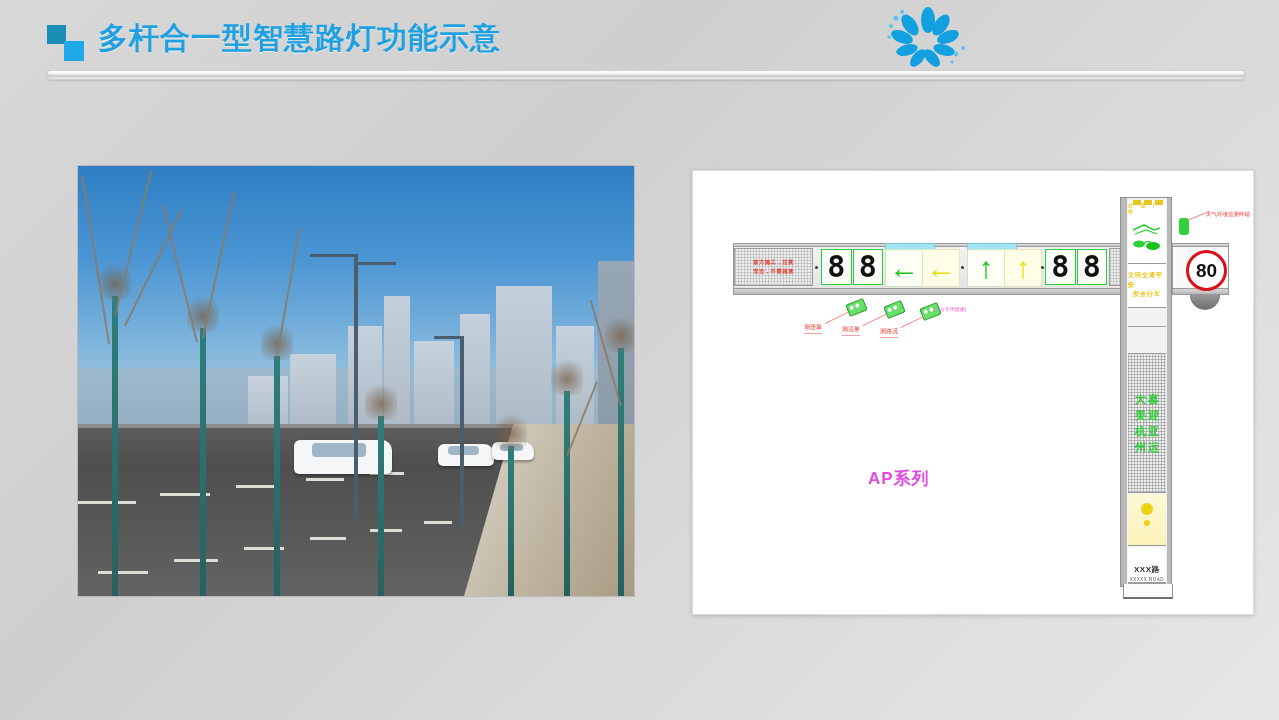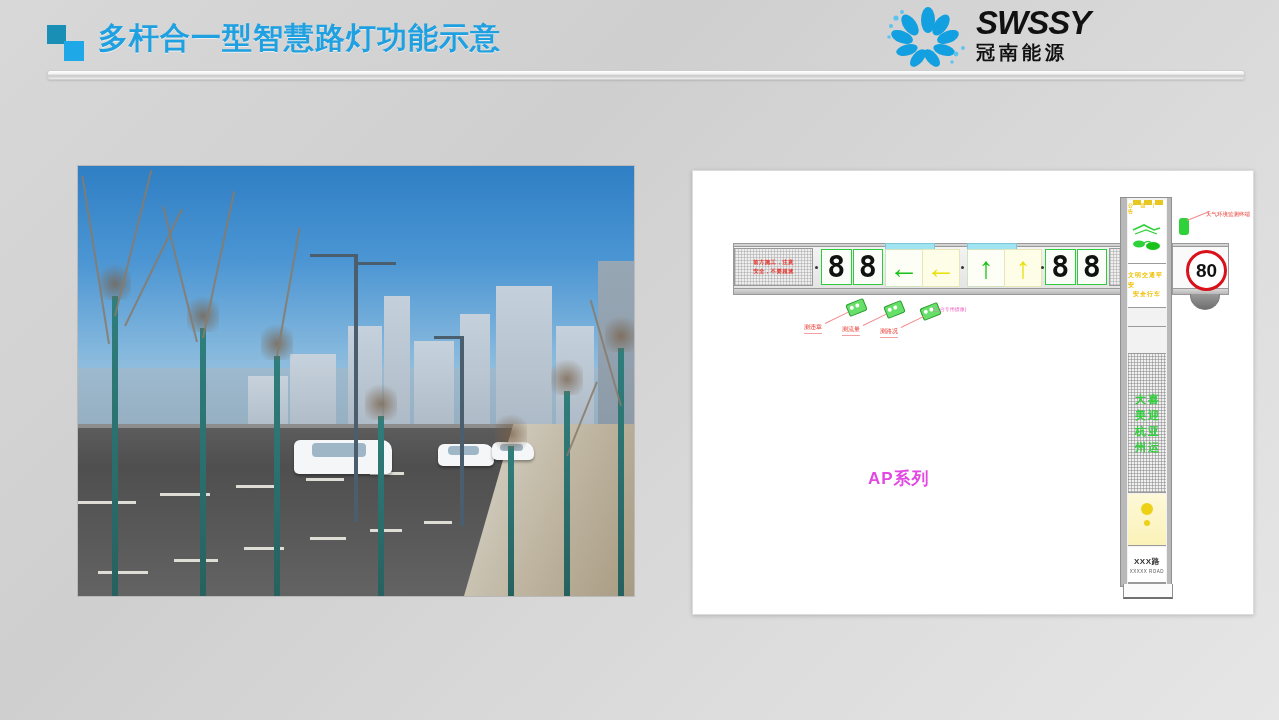--- a/index.html
+++ b/index.html
@@ -146,21 +146,21 @@
     display:flex;flex-direction:row-reverse;align-items:center;justify-content:center;gap:2px;}
   .vcol{display:flex;flex-direction:column;gap:5px;}
   .vchar{font-size:11px;font-weight:bold;color:#2fd23a;line-height:1;text-align:center;
     text-shadow:0 0 1px rgba(0,0,0,.15);}
   .pole-ad{position:absolute;left:7px;top:296px;width:38px;height:52px;
     background:linear-gradient(#fdf8d8,#fbf2b8);border-bottom:1px solid #9b9b9b;box-sizing:border-box;}
   .ad-i{position:absolute;left:50%;top:9px;margin-left:-6px;width:12px;height:12px;border-radius:50%;background:#ecd117;}
   .ad-i2{position:absolute;left:50%;top:26px;margin-left:-3px;width:6px;height:6px;border-radius:50%;background:#ecd117;}
   .pole-plate{position:absolute;left:7px;top:349px;width:38px;height:36px;background:#fff;
     border-bottom:1px solid #9b9b9b;box-sizing:border-box;
-    display:flex;flex-direction:column;align-items:center;justify-content:center;}
+    display:flex;flex-direction:column;align-items:center;justify-content:flex-end;}
   .plate-cn{font-size:8px;font-weight:bold;color:#333;letter-spacing:.5px;}
   .plate-en{font-size:4.5px;color:#555;letter-spacing:.5px;margin-top:2px;}
   .pole-base{position:absolute;left:2px;bottom:-13px;width:48px;height:13px;
     border-left:1px solid #8f8f8f;border-right:1px solid #8f8f8f;border-bottom:2px solid #6f6f6f;
     background:#fbfbfb;}
 
   
   .rarm{position:absolute;left:479px;top:75px;width:55px;height:42px;
     background:#fafafa;border:1px solid #9a9a9a;}
   .rarm-top{position:absolute;left:479px;top:72px;width:55px;height:5px;
@@ -218,24 +218,20 @@
             <circle cx="12" cy="12" r="2.6"></circle>
               <circle cx="7" cy="20" r="2"></circle>
             <circle cx="18" cy="6" r="2"></circle>
               <circle cx="5" cy="31" r="1.8"></circle>
             <circle cx="72" cy="48" r="2.4"></circle>
               <circle cx="79" cy="42" r="1.9"></circle>
             <circle cx="68" cy="56" r="1.7"></circle>
           </g>
         </svg>
       </div>
-      <div class="logo-txt">
-        <div class="logo-brand">SWSSY</div>
-        <div class="logo-sub">冠南能源</div>
-      </div>
     </div>
 
     <div class="rule"></div>
   </div>
 
 
   <div class="photo">
     <div class="sky"></div>
     <div class="city"></div>
 

